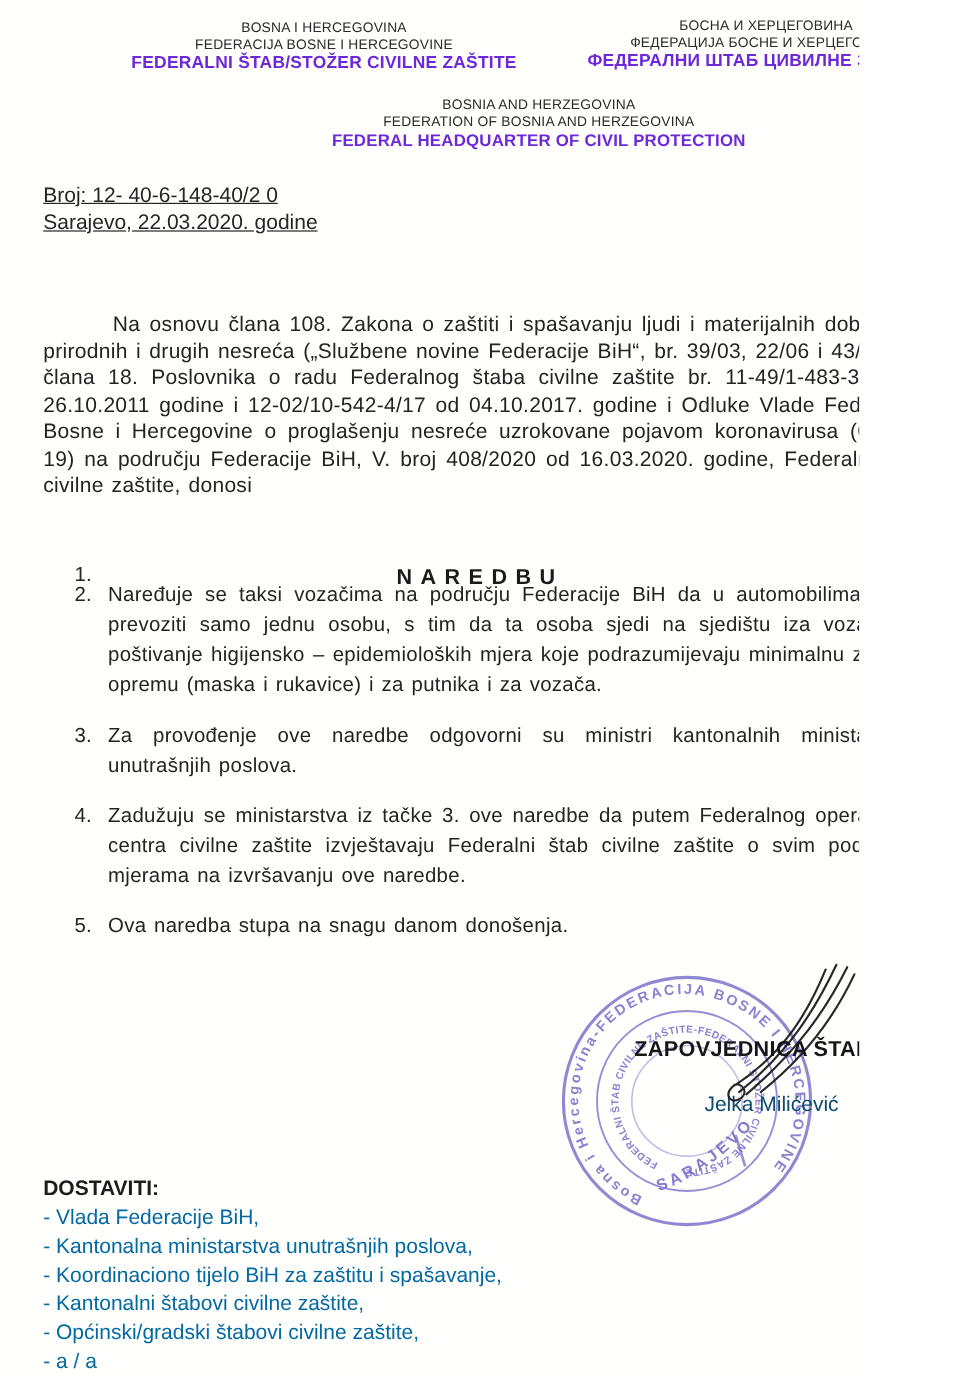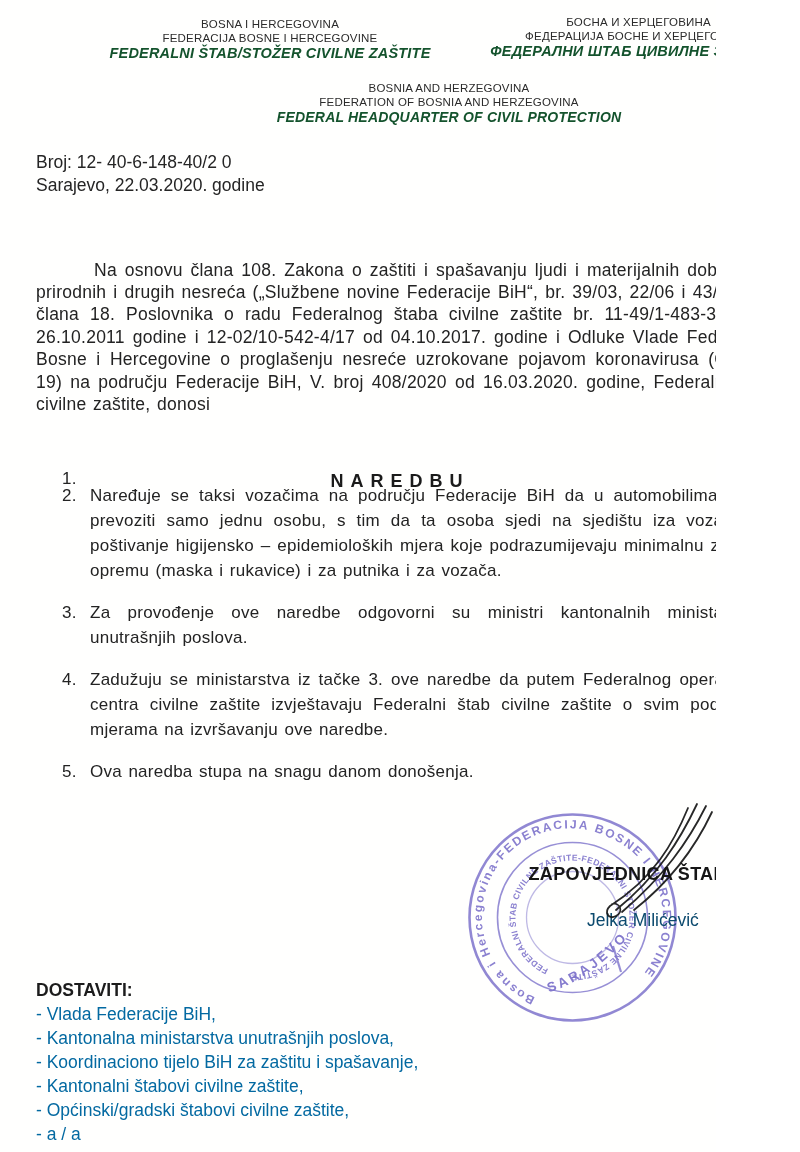--- a/index.html
+++ b/index.html
@@ -7,25 +7,25 @@
     position:relative; width:716px; height:1152px; background:#fffffe;
     font-family:"Liberation Sans","DejaVu Sans",sans-serif; color:#262626;
     overflow:hidden;
   }
   
   .hdr { position:absolute; text-align:center; }
   .hdr-left  { top:17px; left:55px;  width:430px; }
   .hdr-right { top:15px; left:472px; width:333px; }
   .hdr-en    { top:82px; left:249px; width:400px; }
   .hdr-small { font-size:11.5px; line-height:14px; letter-spacing:.2px; color:#2b2b2b; }
-  .hdr-bold  { font-size:14.5px; line-height:17px; font-weight:bold; font-style:italic; letter-spacing:.2px; color:#14532d; }
+  .hdr-bold  { font-size:14.5px; line-height:17px; font-weight:bold; letter-spacing:.2px; color:#6d28d9; }
   .hdr-en .hdr-small { font-size:11.5px; line-height:13.5px; }
   .hdr-en .hdr-bold  { font-size:14px; }
   
-  .ref { position:absolute; top:151px; left:36px; font-size:17.5px; line-height:23px; color:#252525; }
+  .ref { position:absolute; top:151px; left:36px; font-size:17.5px; line-height:23px; color:#252525;text-decoration:underline; }
   
   .preamble {
     position:absolute; top:241px; left:36px; width:735px;
     font-size:17.5px; line-height:22.4px; text-align:justify; text-indent:58px;
     letter-spacing:.25px; word-spacing:1.5px; color:#232323;
   }
   
   .naredbu {
     position:absolute; top:423px; left:0; width:800px; text-align:center;
     font-size:18px; font-weight:bold; letter-spacing:7px; color:#1b1b1b;margin-top:48px;

